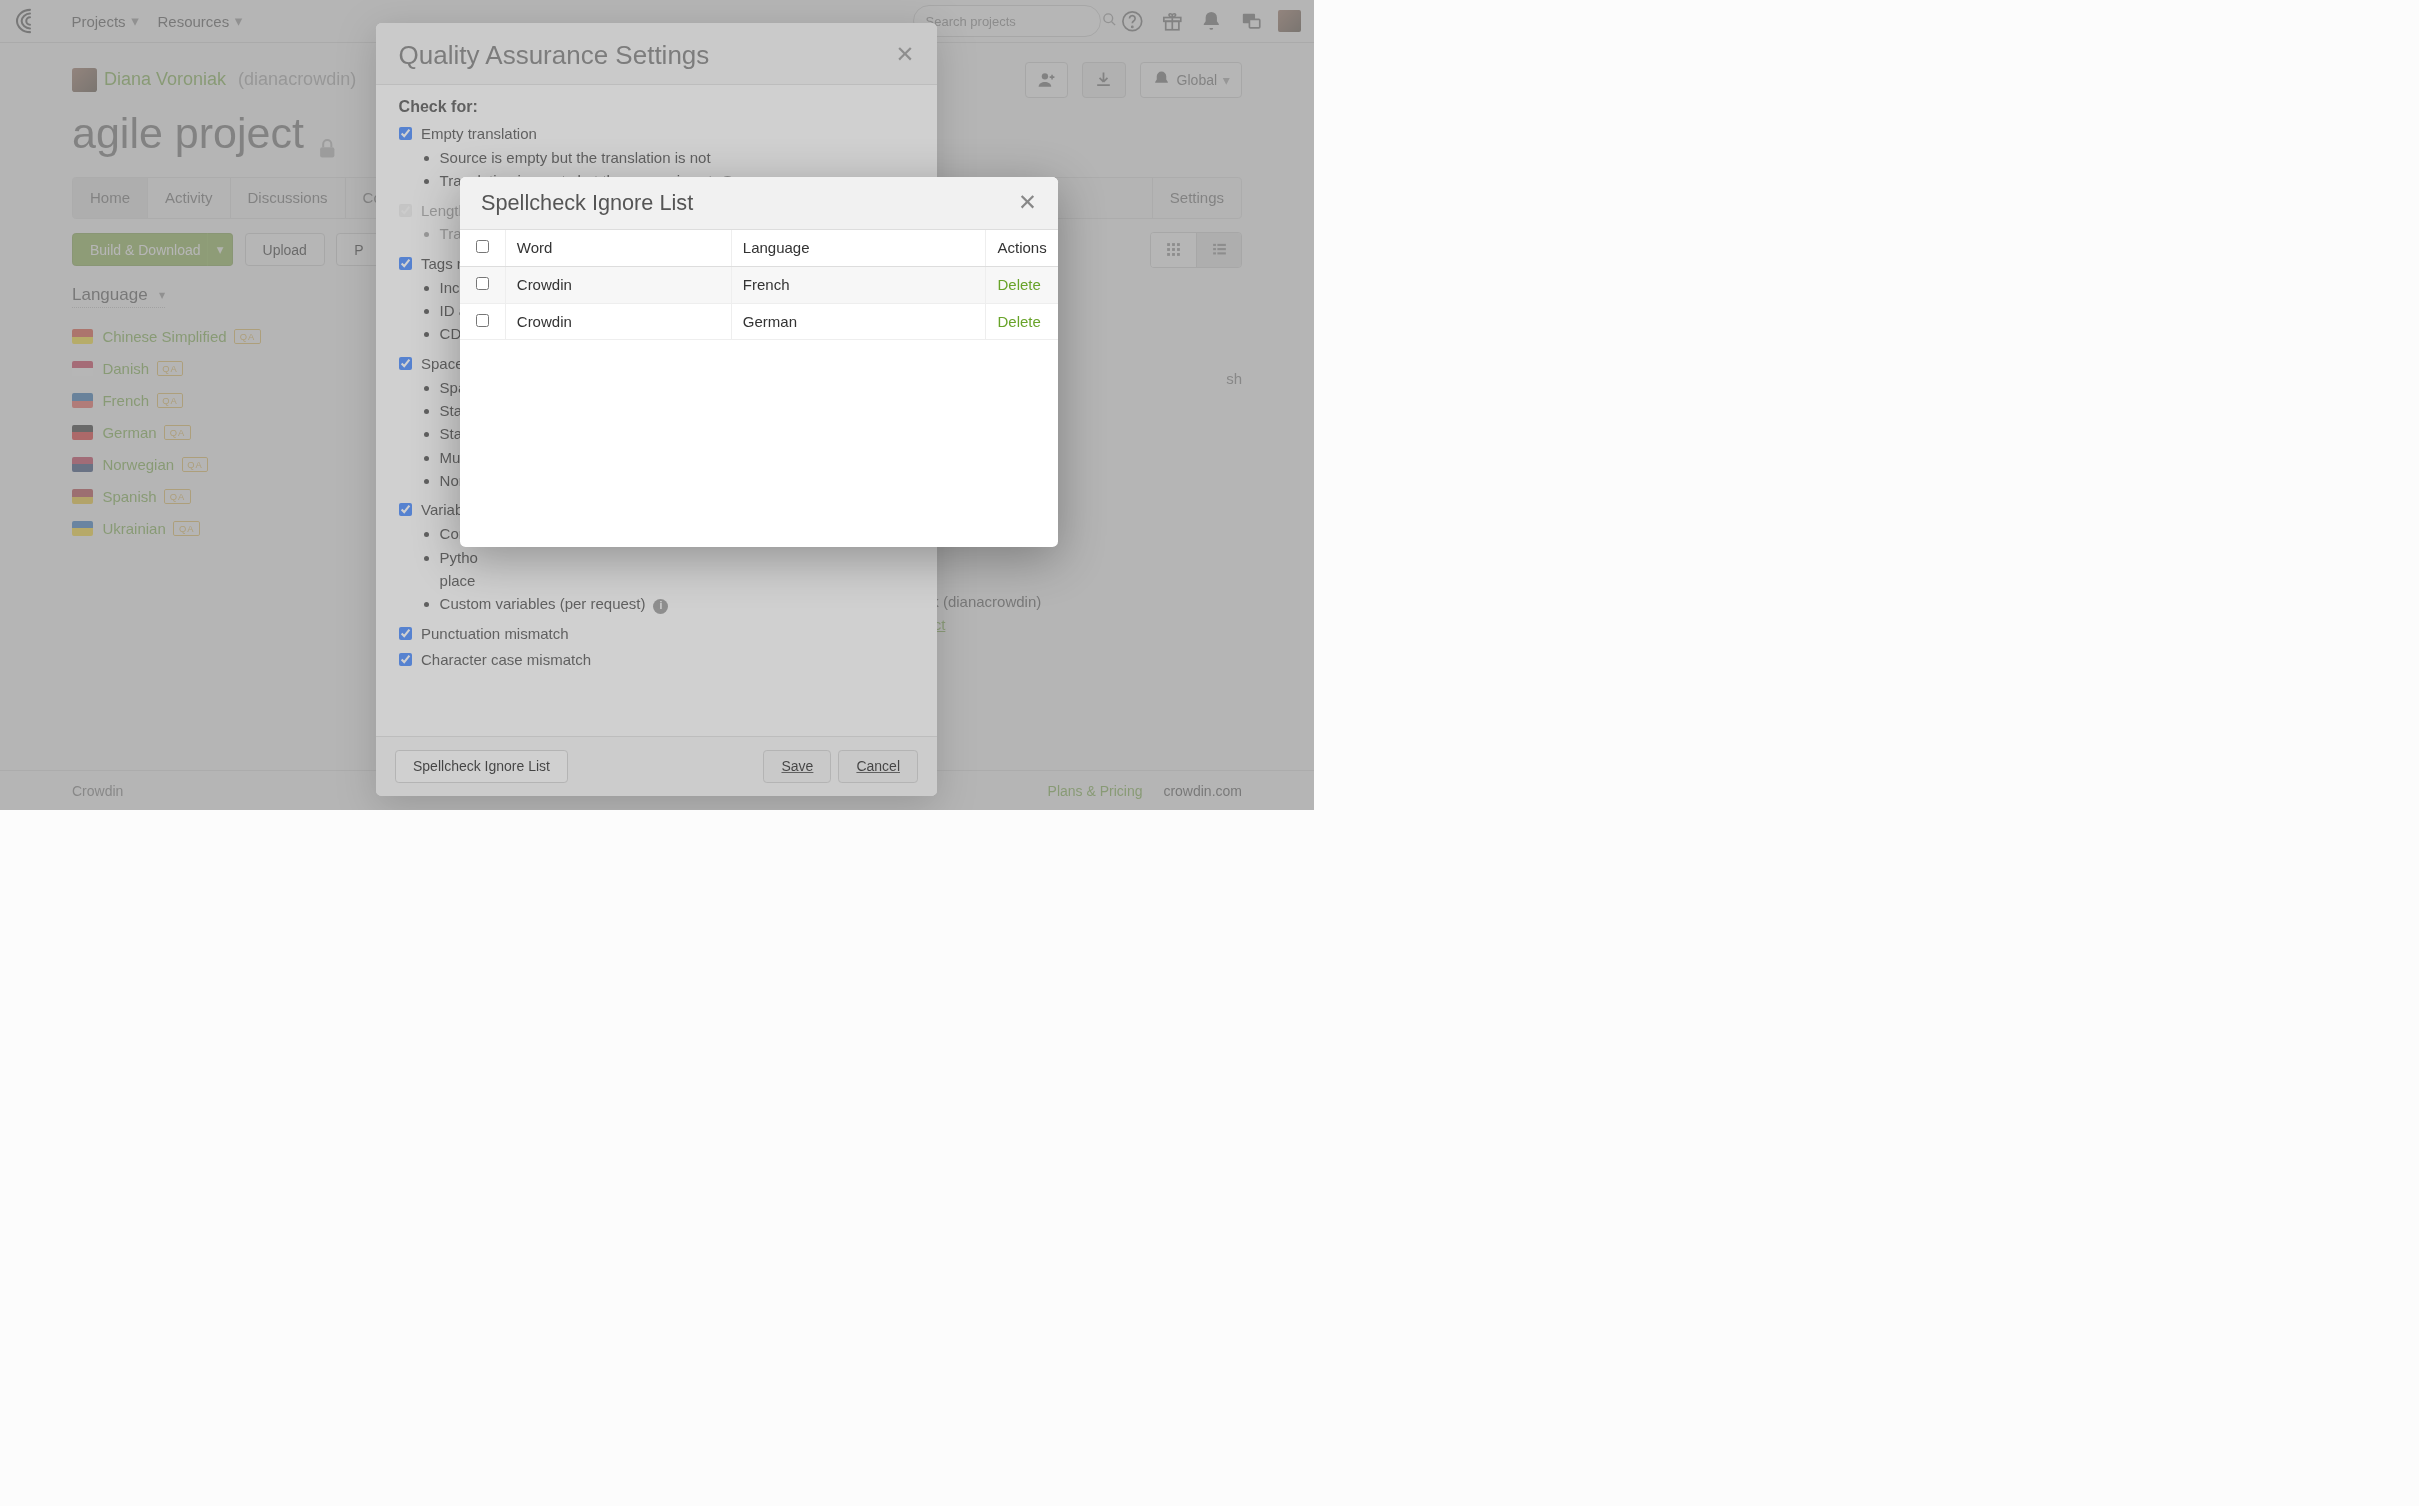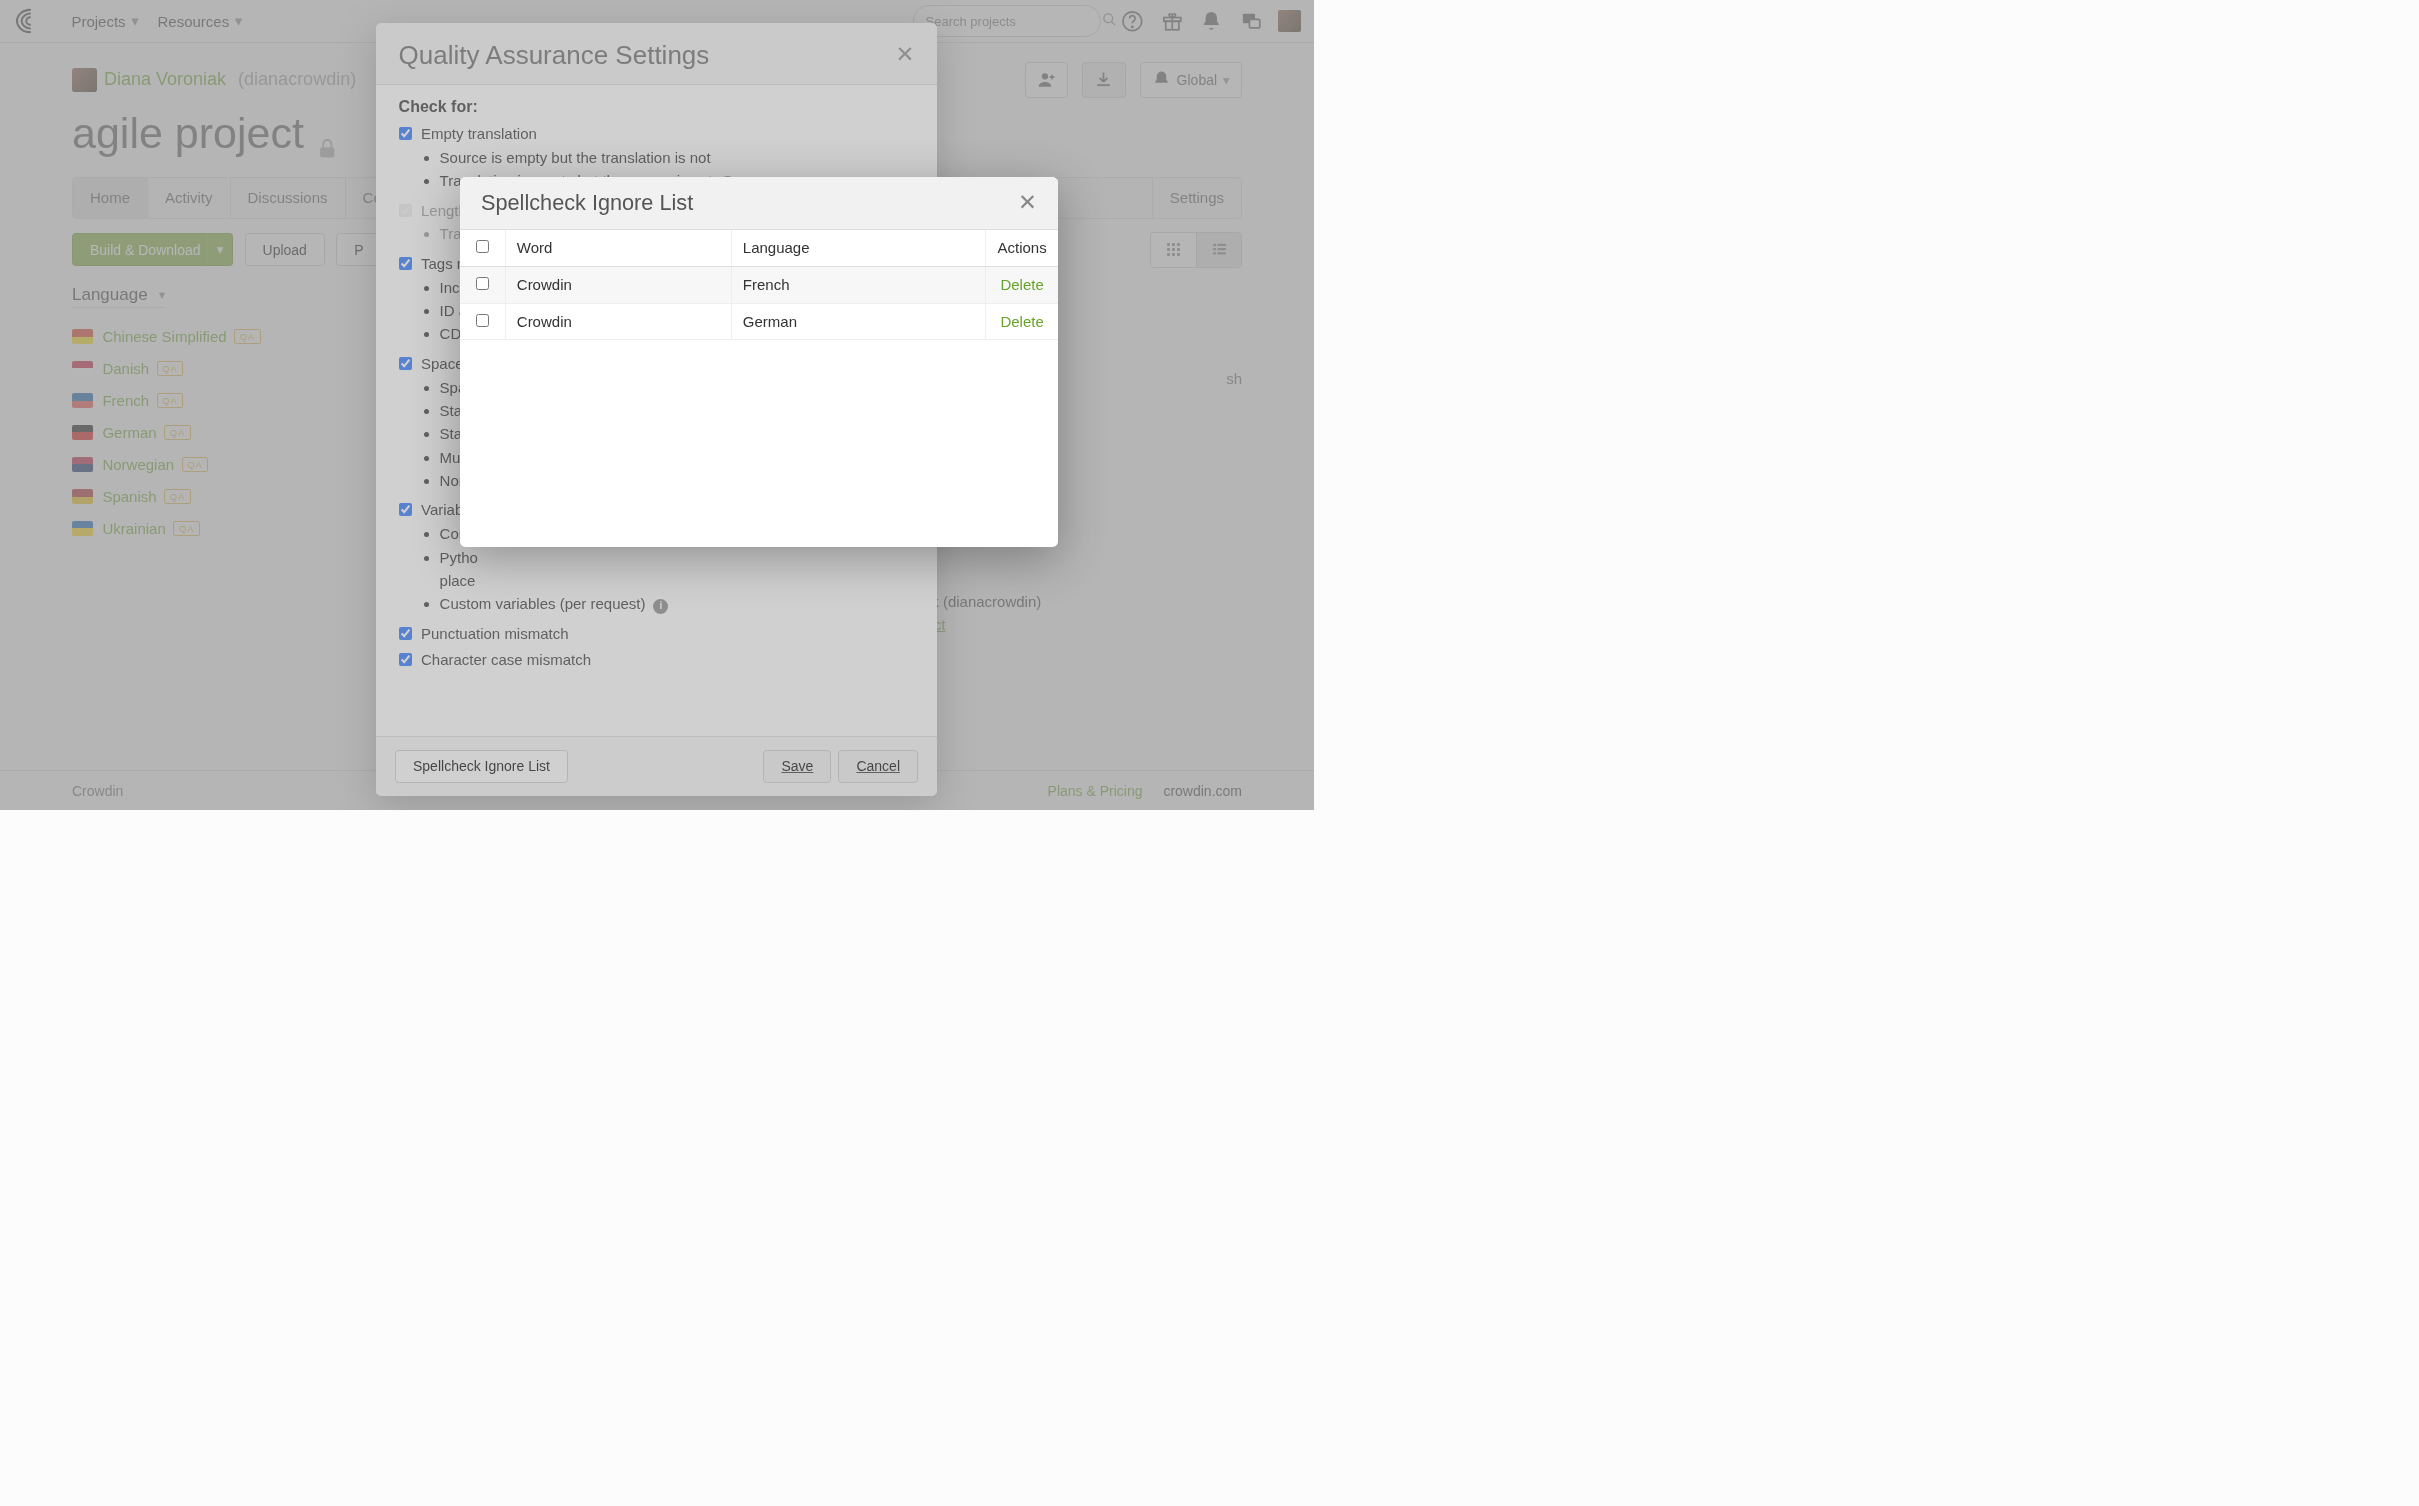--- a/index.html
+++ b/index.html
@@ -297,21 +297,21 @@
   text-align: left;
   padding: 9.4px 11.3px;
   font-size: 15px;
   font-weight: 400;
   border-bottom: 0.9px solid #eee;
 }
 .spell-table th { border-bottom: 0.9px solid #ddd; color:#333; }
 .spell-table th:first-child, .spell-table td:first-child { width: 45px; text-align: center; border-right: 0.9px solid #eee;}
 .spell-table th:nth-child(2), .spell-table td:nth-child(2) { border-right: 0.9px solid #eee; width: 226px;}
 .spell-table th:nth-child(3), .spell-table td:nth-child(3) { border-right: 0.9px solid #eee; }
-.spell-table th:last-child, .spell-table td:last-child { width: 72px; text-align: center; }
+.spell-table th:last-child, .spell-table td:last-child { width: 72px; }
 .spell-table tbody tr:first-child { background: #f7f7f7; }
 .delete-link { color: #68a329; cursor: pointer; }
 .spell-spacer { height: 207px; }
 .modal-spell-footer {
   border-top: 0.9px solid #ddd;
   padding: 13px 17px;
   display:flex;
   justify-content:space-between;
   align-items:center;
 }

